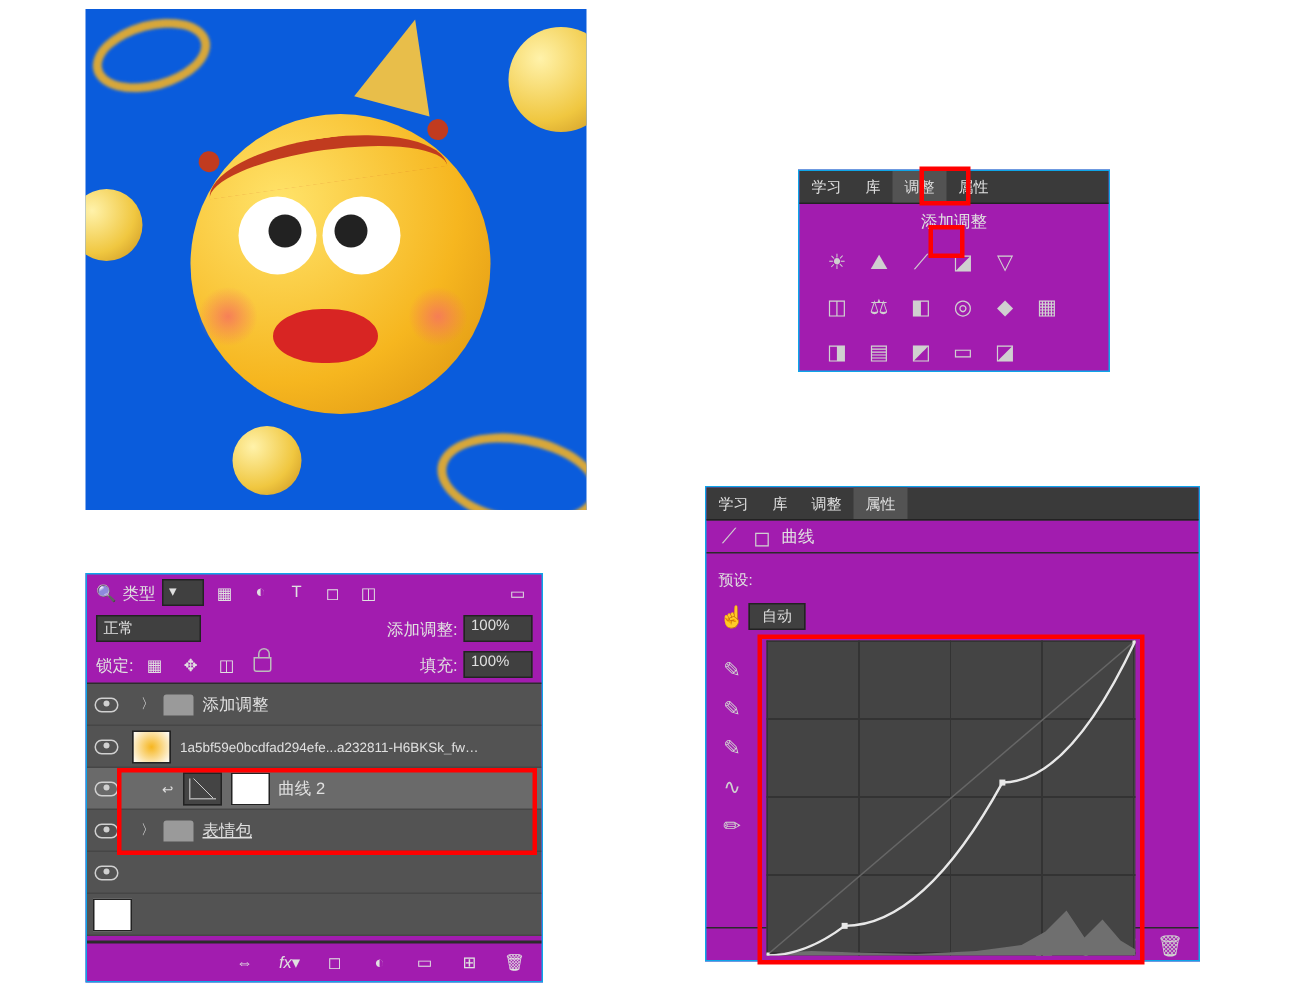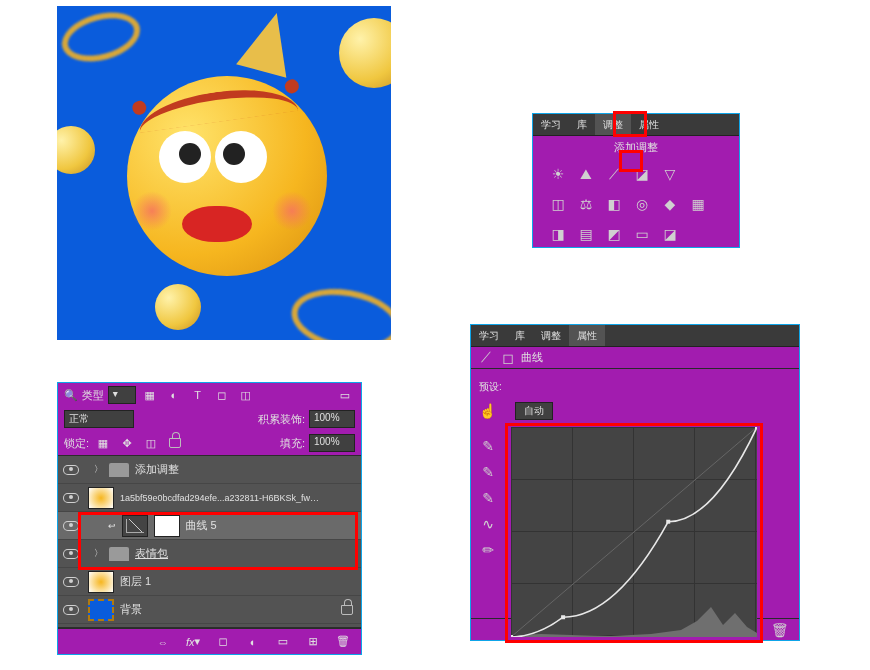--- a/index.html
+++ b/index.html
@@ -293,21 +293,21 @@
     flex-direction: column;
   }
   .curves-body {
     flex: 1;
     padding: 6px 8px;
     position: relative;
   }
   .preset-row, .channel-row {
     display: flex;
     align-items: center;
-    gap: 18px;
+    gap: 2px;
     height: 24px;
     font-size: 10px;
   }
   .wide-select {
     flex: 1;
     background: #404040;
     border: 1px solid #222;
     color: #ddd;
     height: 18px;
     font-size: 10px;
@@ -401,21 +401,21 @@
     <span class="icon-btn">◐</span>
     <span class="icon-btn">T</span>
     <span class="icon-btn">◻</span>
     <span class="icon-btn">◫</span>
     <span style="flex:1"></span>
     <span class="icon-btn">▭</span>
   </div>
   <div class="row">
     <div class="select" style="width:70px">正常</div>
     <span style="flex:1"></span>
-    <span>积累装饰:</span>
+    <span>添加调整:</span>
     <div class="select" style="width:46px">100%</div>
   </div>
   <div class="row">
     <span>锁定:</span>
     <span class="icon-btn">▦</span>
     <span class="icon-btn">✥</span>
     <span class="icon-btn">◫</span>
     <span class="icon-btn">
         <span class="lock-icon"></span>
       </span>
@@ -445,52 +445,37 @@
       </div>
     </div>
     <div class="layer-item selected">
       <div class="vis-col">
           <span class="eye-icon"></span>
         </div>
       <div class="layer-body" style="padding-left:24px">
         <span style="font-size:9px">↩</span>
         <span class="thumb curves"></span>
         <span class="thumb"></span>
-        <span>曲线 5</span>
+        <span>曲线 2</span>
       </div>
     </div>
     <div class="layer-item">
       <div class="vis-col">
           <span class="eye-icon"></span>
         </div>
       <div class="layer-body" style="padding-left:10px">
         <span style="font-size:9px">〉</span>
         <span class="folder-icon"></span>
         <span style="text-decoration:underline">表情包</span>
       </div>
     </div>
     <div class="layer-item">
       <div class="vis-col">
           <span class="eye-icon"></span>
         </div>
-      <div class="layer-body">
-        <span class="thumb emoji"></span>
-        <span>图层 1</span>
-      </div>
-    </div>
-    <div class="layer-item">
-      <div class="vis-col">
-          <span class="eye-icon"></span>
-        </div>
-      <div class="layer-body">
-        <span class="thumb blue"></span>
-        <span>背景</span>
-        <span style="flex:1"></span>
-        <span class="lock-icon" style="margin-right:8px"></span>
-      </div>
     </div>
     <div class="layer-item">
 
       <div class="layer-body">
         <span class="thumb"></span>
 
         <span style="flex:1"></span>
 
       </div>
     </div>

